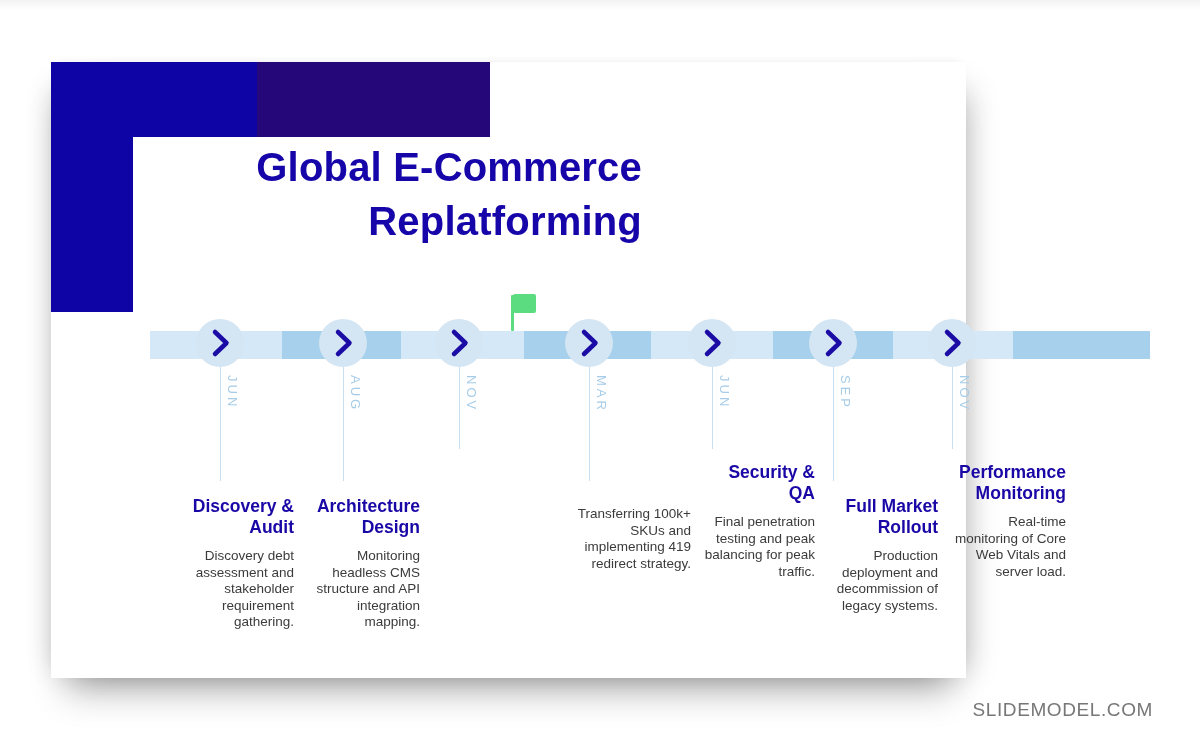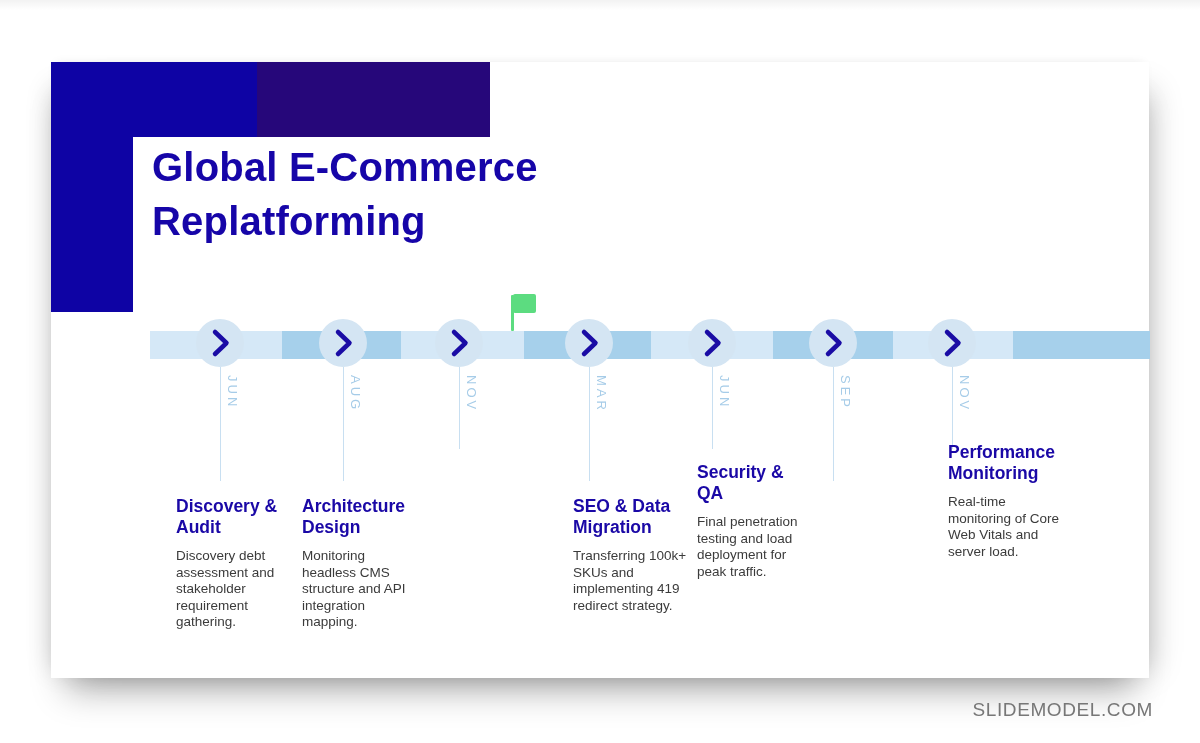--- a/index.html
+++ b/index.html
@@ -17,27 +17,28 @@
     content: "";
     position: absolute;
     left: 0; top: 0; width: 100%; height: 10px;
     background: linear-gradient(to bottom, rgba(0,0,0,0.05), rgba(0,0,0,0));
     pointer-events: none;
   }
 
   .slide {
     position: absolute;
     left: 51px; top: 62px;
-    width: 1098px; height: 616px;
+    width: 915px; height: 616px;
     background: #ffffff;
     box-shadow:
       0 28px 32px -14px rgba(0,0,0,0.28),
       20px 10px 30px -18px rgba(0,0,0,0.22),
       -16px 8px 26px -18px rgba(0,0,0,0.20),
       0 -4px 10px -6px rgba(0,0,0,0.10);
+    text-align: right;
   }
 
   
   .rect-blue-h { position: absolute; left: 0; top: 0; width: 206px; height: 75px; background: #0e03a4; }
   .rect-blue-v { position: absolute; left: 0; top: 0; width: 82px;  height: 250px; background: #0e03a4; }
   .rect-purple { position: absolute; left: 206px; top: 0; width: 233px; height: 75px; background: #26077a; }
 
   .title {
     position: absolute;
     left: 101px; top: 78px;
@@ -209,37 +210,40 @@
     <div class="col" style="left:251px;top:434px">
       <div class="mtitle">
         <div>Architecture</div>
         <div>Design</div>
       </div>
       <p class="desc">Monitoring headless CMS structure and API integration mapping.</p>
     </div>
 
 
     <div class="col" style="left:522px;top:434px">
-      <div class="mtitle">
-        <div>SEO &amp; Data</div>
-        <div>Migration</div>
-      </div>
       <p class="desc">Transferring 100k+ SKUs and implementing 419 redirect strategy.</p>
     </div>
 
     <div class="col" style="left:646px;top:400px">
       <div class="mtitle">
         <div>Security &amp;</div>
         <div>QA</div>
       </div>
-      <p class="desc">Final penetration testing and load deployment for peak traffic.</p>
-    </div>
-
-
-    <div class="col" style="left:897px;top:380px">
+      <p class="desc">Final penetration testing and peak balancing for peak traffic.</p>
+    </div>
+
+    <div class="col" style="left:769px;top:434px">
+      <div class="mtitle">
+        <div>Full Market</div>
+        <div>Rollout</div>
+      </div>
+      <p class="desc">Production deployment and decommission of legacy systems.</p>
+    </div>
+
+    <div class="col" style="left:897px;top:400px">
       <div class="mtitle">
         <div>Performance</div>
         <div>Monitoring</div>
       </div>
       <p class="desc">Real-time monitoring of Core Web Vitals and server load.</p>
     </div>
 
   </div>
 
   <div class="footer">SLIDEMODEL.COM</div>

